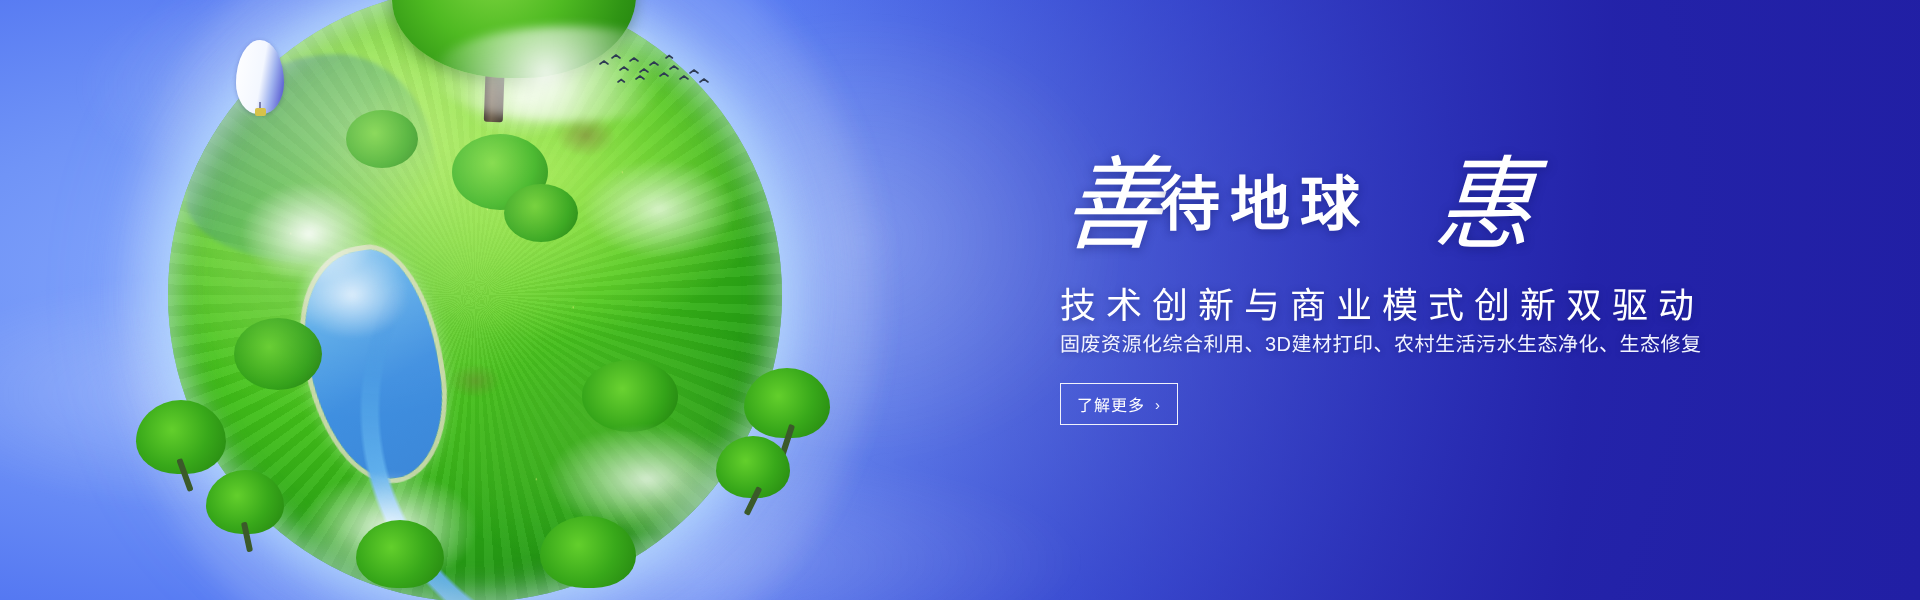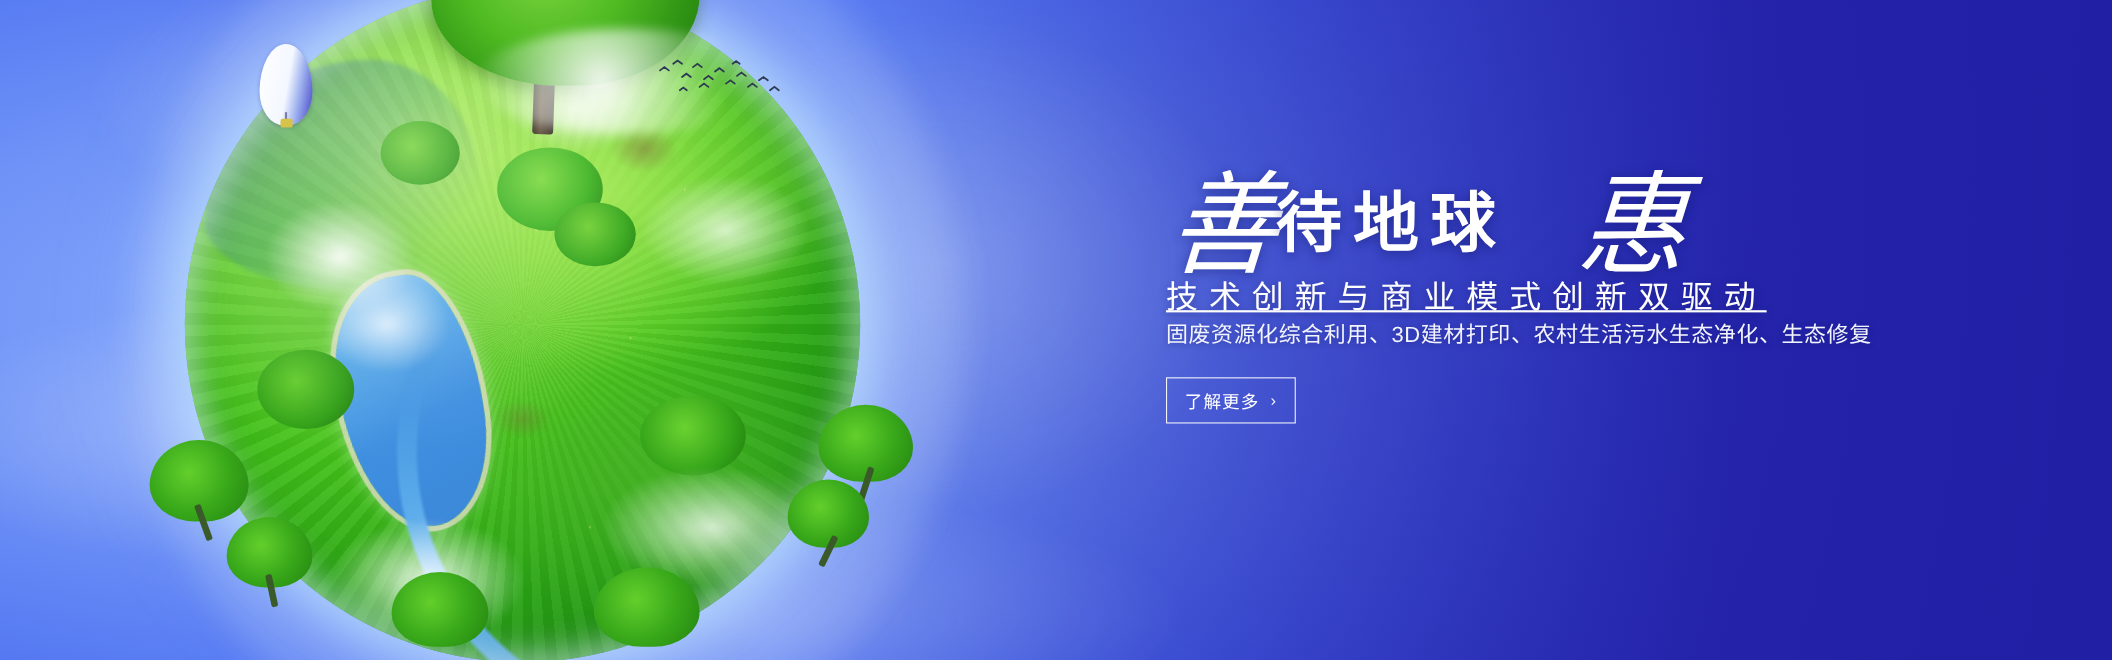--- a/index.html
+++ b/index.html
@@ -192,25 +192,24 @@
     margin-right:4px;position:relative;top:10px;
   }
   .h-small{
     font-family:"DejaVu Serif","Liberation Serif",serif;
     font-size:60px;font-weight:700;letter-spacing:10px;
     position:relative;top:-12px;
   }
   .h-gap{display:inline-block;width:62px;}
 
   .subtitle{
-    color:#ffffff;
-    font-size:29px;letter-spacing:10px;font-weight:400;
+    margin-top:30px;color:#ffffff;
+    font-size:36px;letter-spacing:10px;font-weight:400;
     text-shadow:0 2px 8px rgba(12,18,90,.40);
     white-space:nowrap;
-    text-decoration:underline;
   }
   .desc{
     color:#f2f4ff;
     font-size:20px;letter-spacing:.5px;font-weight:400;
     text-shadow:0 1px 6px rgba(12,18,90,.40);
     white-space:nowrap;
   }
 
   .cta{
     margin-top:26px;display:inline-flex;align-items:center;justify-content:center;

